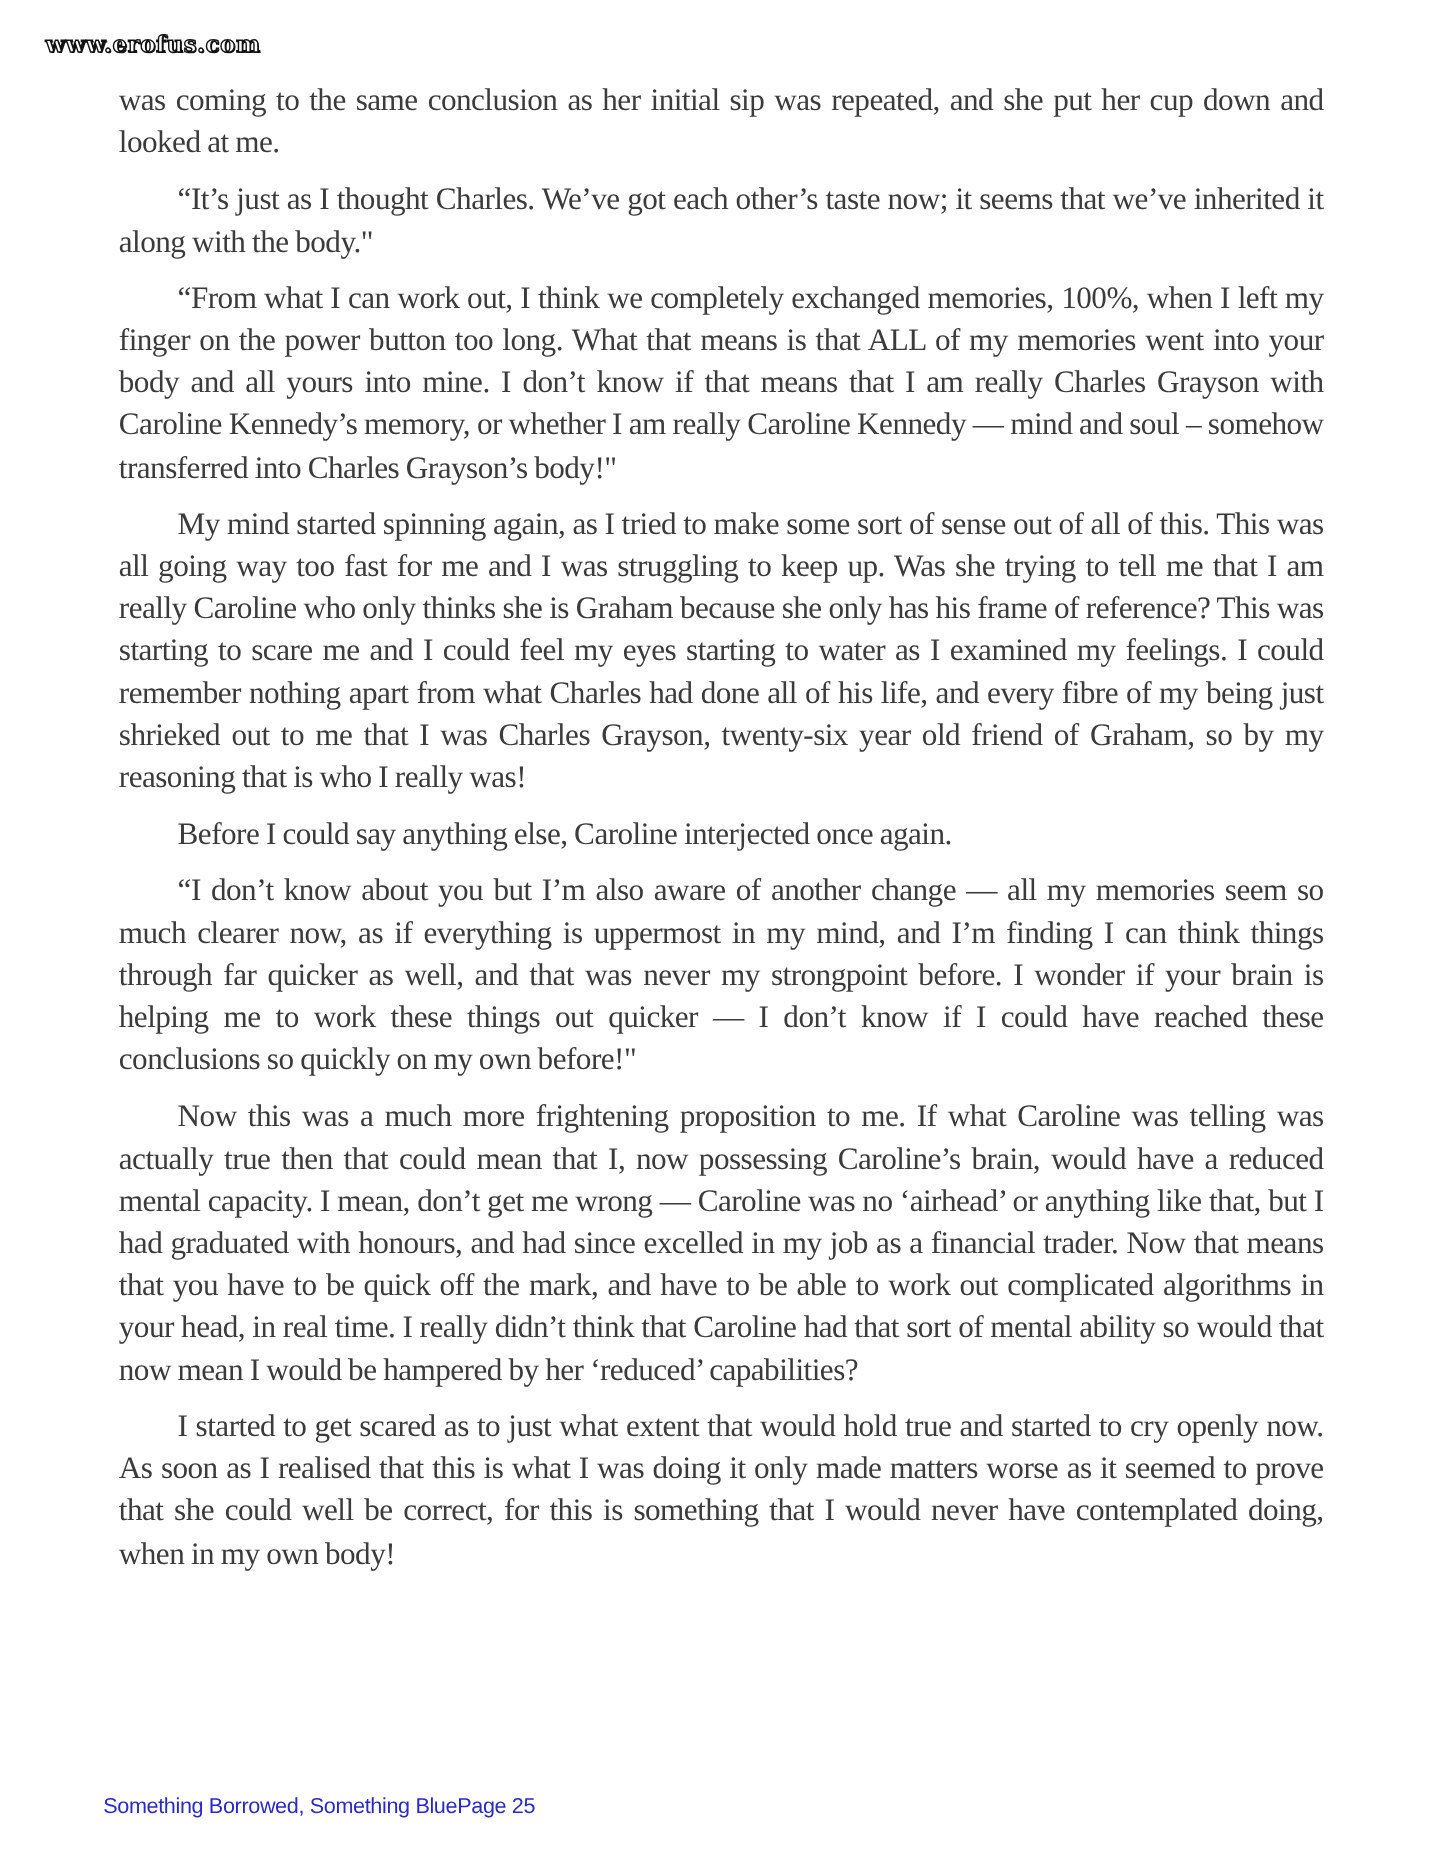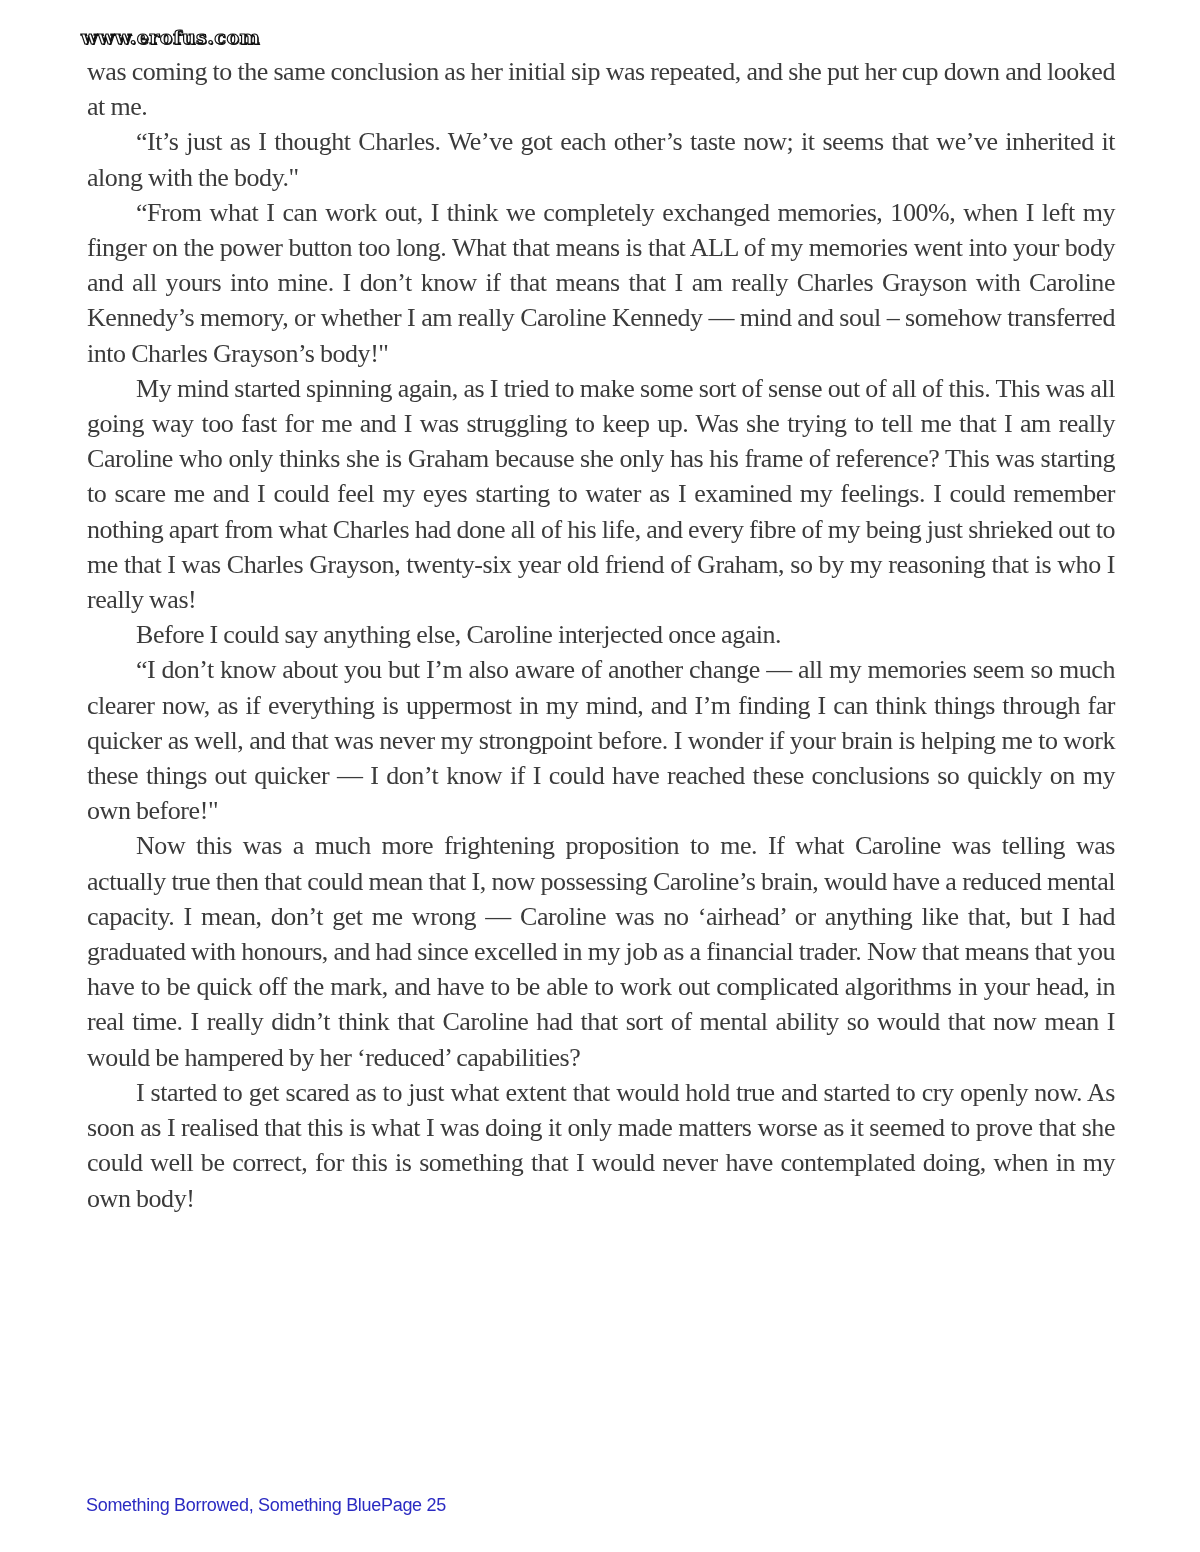--- a/index.html
+++ b/index.html
@@ -18,37 +18,36 @@
       left: 38px;
       top: 28px;
       font-family: "DejaVu Serif", serif;
       font-weight: bold;
       font-size: 19px;
       letter-spacing: 0.5px;
       color: #ffffff;
       -webkit-text-stroke: 1.2px #111111;
       text-shadow: 1px 1px 0 #111;
       line-height: 1;
-      margin-left: 43px;
     }
     .page-body {
       position: absolute;
       left: 87px;
       top: 54px;
       width: 1028px;
       font-family: "Liberation Serif", serif;
       font-size: 26px;
       line-height: 35.2px;
       color: #3b3b3b;
       text-align: justify;
       letter-spacing: -0.45px;
       word-spacing: -0.5px;
     }
     .page-body p {
-      margin: 0;
+      margin: 12px;
       text-indent: 49px;
     }
     .page-body p.continued {
       text-indent: 0;
     }
     .footer {
       position: absolute;
       left: 86px;
       right: 86px;
       top: 1495px;

